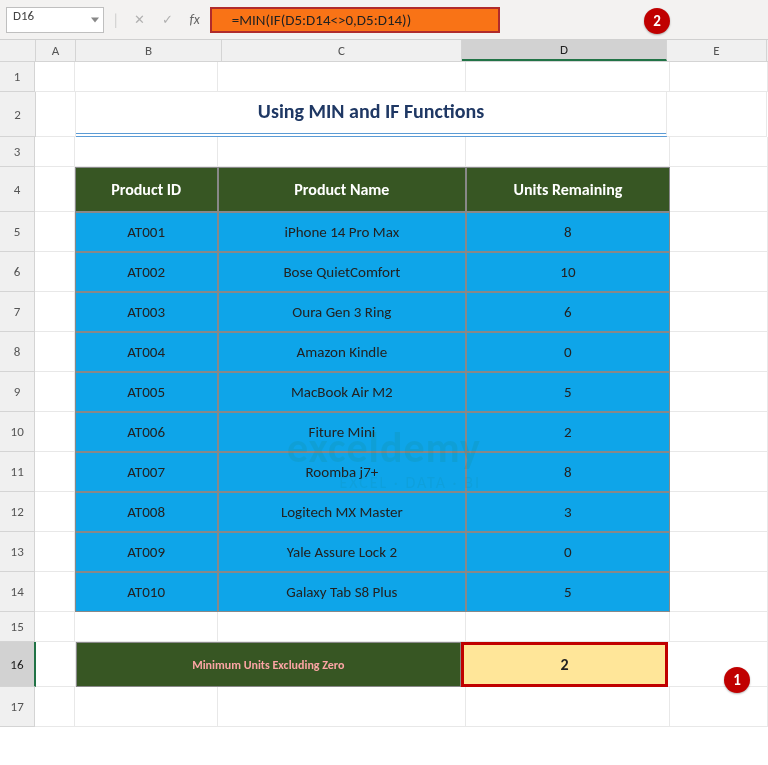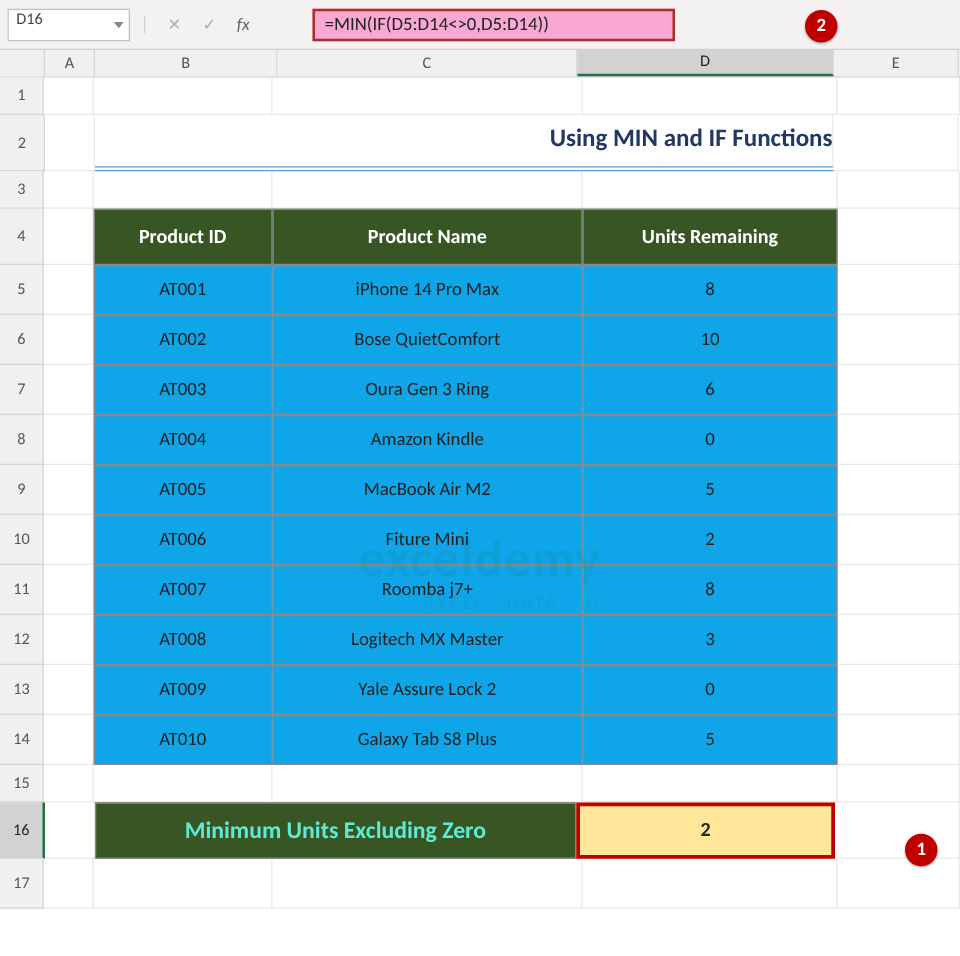--- a/index.html
+++ b/index.html
@@ -53,28 +53,27 @@
     .fx-label {
       font-style: italic;
       font-size: 14px;
       color: #666;
       margin: 0 6px;
     }
     .formula-input {
       flex: 1;
       height: 26px;
       border: 2.5px solid #b02b2b;
-      background: #f9a8d4;
-      display: flex;
-      align-items: center;
-      padding: 0 8px;
+      background: #f97316;
+      display: flex;
+      align-items: center;
+      padding: 0 20px;
       font-size: 15px;
       color: #222;
       max-width: 290px;
-      margin-left: 40px;
     }
     .callout {
       width: 26px; height: 26px;
       border-radius: 50%;
       background: #c00000;
       color: #fff;
       display: flex;
       align-items: center;
       justify-content: center;
       font-weight: bold;
@@ -182,23 +181,23 @@
       font-weight: bold;
       font-size: 16px;
       border: 1px solid #888 !important;
     }
     .tcell {
       border: 1px solid #888 !important;
       background: #0ea5e9;
     }
     .summary-label {
       background: #375623;
-      color: #5eead4;
-      font-weight: bold;
-      font-size: 19px;
+      color: #fca5a5;
+      font-weight: bold;
+      font-size: 12px;
       border: 1px solid #888 !important;
     }
     .summary-val {
       background: #ffe699;
       font-weight: bold;
       border: 3px solid #c00000 !important;
       font-size: 16px;
     }
     .watermark {
       position: absolute;
@@ -259,21 +258,21 @@
       <div class="cell cell-A"></div>
       <div class="cell cell-B"></div>
       <div class="cell cell-C"></div>
       <div class="cell cell-D"></div>
       <div class="cell cell-E"></div>
     </div>
 
     <div class="row tall">
       <div class="row-header">2</div>
       <div class="cell cell-A"></div>
-      <div class="cell title-cell" style="width:591px;justify-content:flex-end;">
+      <div class="cell title-cell" style="width:591px;">
         <span>Using MIN and IF Functions</span>
       </div>
       <div class="cell cell-E"></div>
     </div>
 
     <div class="row short">
       <div class="row-header">3</div>
       <div class="cell cell-A"></div>
       <div class="cell cell-B"></div>
       <div class="cell cell-C"></div>

